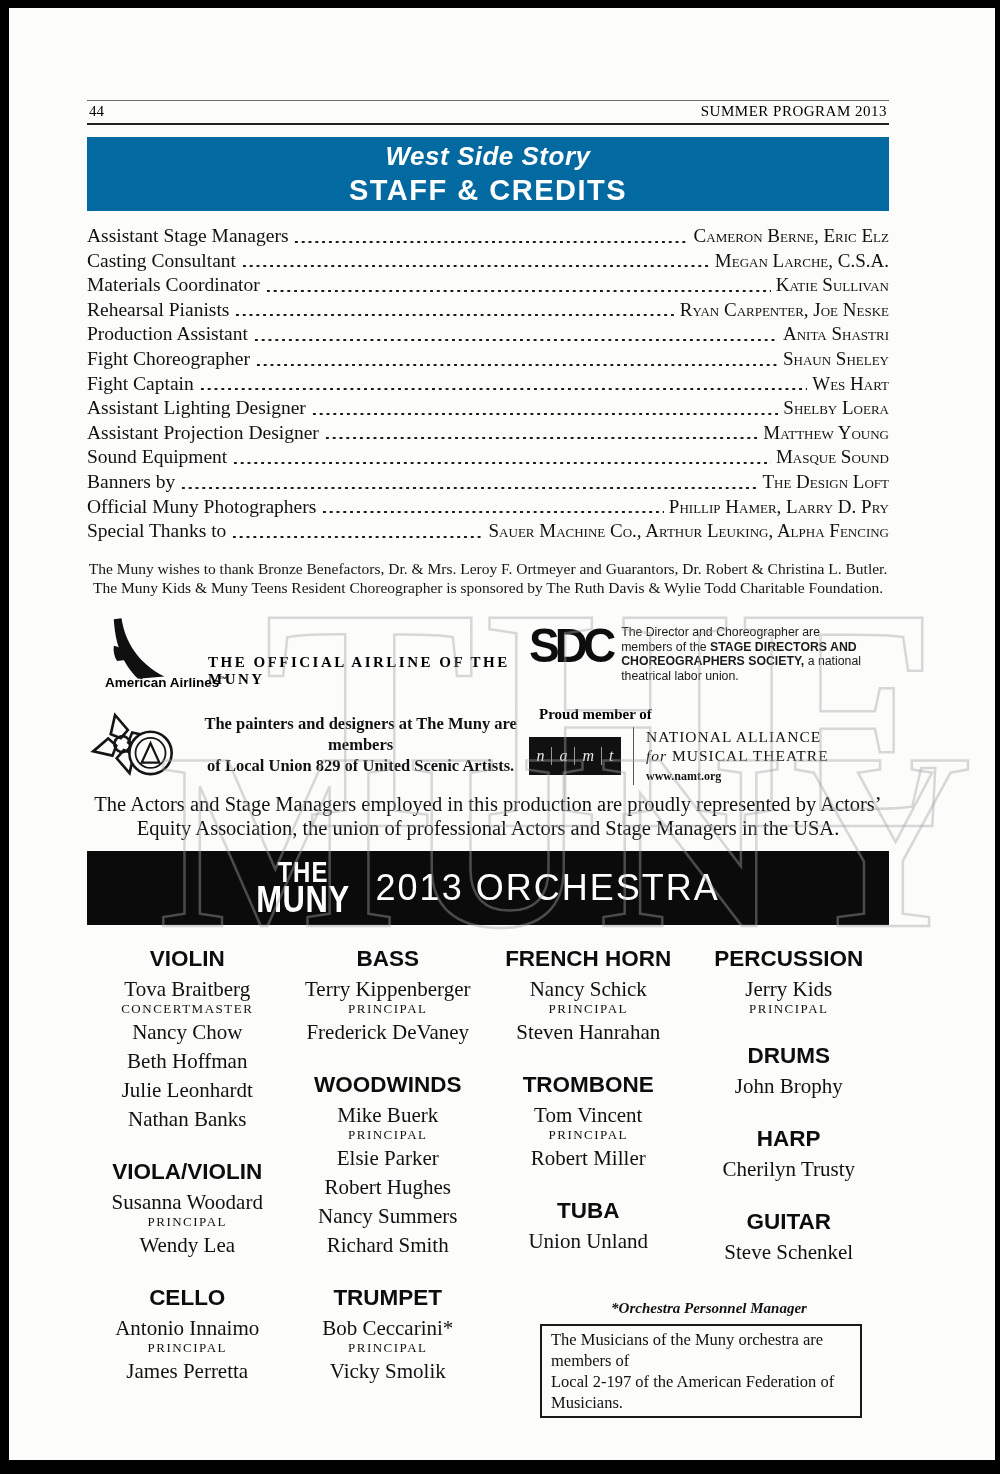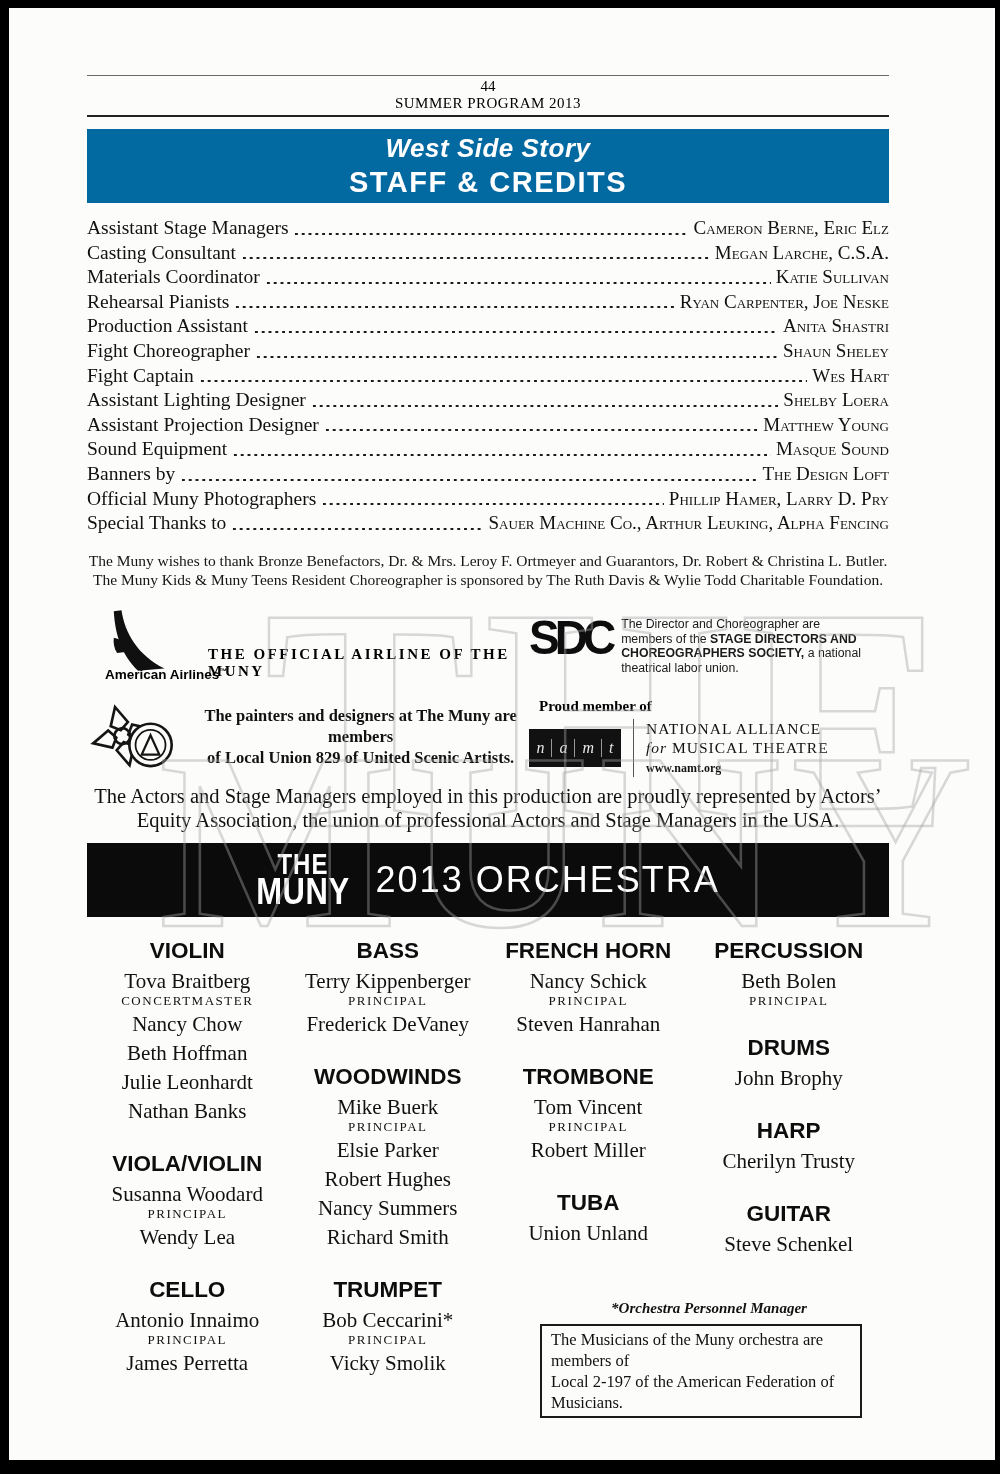--- a/index.html
+++ b/index.html
@@ -11,23 +11,23 @@
   .content { position:relative; margin-left:78px; width:802px; z-index:1; }
 
   
   .watermark { position:absolute; z-index:30; pointer-events:none;
     font-family:"Liberation Serif", serif; font-weight:bold; color:transparent;
     -webkit-text-stroke:2.5px rgba(165,165,165,.42); white-space:nowrap; }
   .wm-the  { left:255px; top:528px; font-size:318px; letter-spacing:8px; }
   .wm-muny { left:150px; top:688px; font-size:252px; letter-spacing:10px; }
 
   
-  .page-header { margin-top:67px; display:flex; justify-content:space-between; align-items:center;
+  .page-header { margin-top:92px; display:flex; justify-content:space-between; align-items:center;
     border-top:1.5px solid #6a6a6a; border-bottom:2.5px solid #222; padding:2px 2px 3px 2px;
-    font-size:15px;flex-direction:column; }
+    font-size:15px; }
   .hdr-right { letter-spacing:.5px; }
 
   
   .title-banner { margin-top:12px; height:74px; background:#0369a1; color:#fff; text-align:center;
     display:flex; flex-direction:column; justify-content:center; gap:2px;
     font-family:"Liberation Sans", sans-serif; }
   .show-title { font-size:26px; font-style:italic; font-weight:600; letter-spacing:.5px; }
   .banner-subtitle { font-size:29px; font-weight:600; letter-spacing:1.5px; }
 
   
@@ -318,21 +318,21 @@
               <div class="member-name">Robert Miller</div>
             </div>
             <div class="orch-sec">
               <div class="sec-head">TUBA</div>
               <div class="member-name">Union Unland</div>
             </div>
           </div>
           <div class="orch-col">
             <div class="orch-sec">
               <div class="sec-head">PERCUSSION</div>
-              <div class="member-name">Beth Bolen</div>
+              <div class="member-name">Jerry Kids</div>
               <div class="member-role">PRINCIPAL</div>
             </div>
             <div class="orch-sec">
               <div class="sec-head">DRUMS</div>
               <div class="member-name">John Brophy</div>
             </div>
             <div class="orch-sec">
               <div class="sec-head">HARP</div>
               <div class="member-name">Cherilyn Trusty</div>
             </div>

